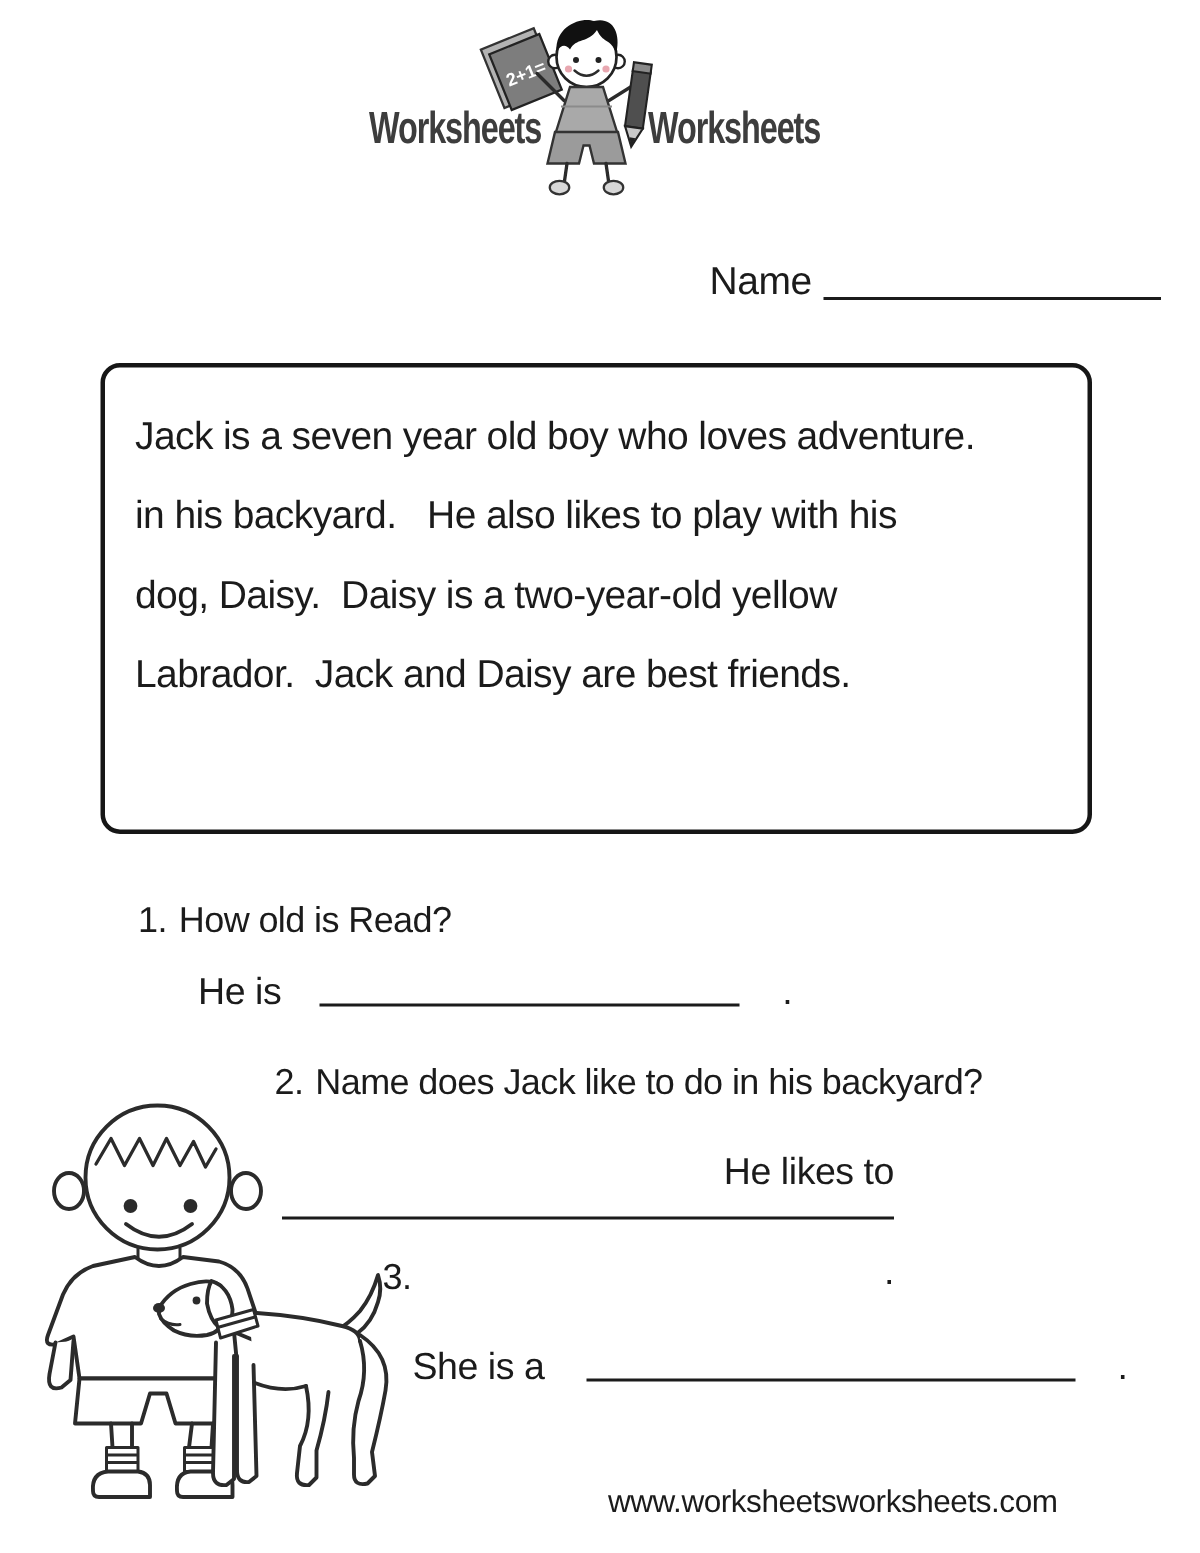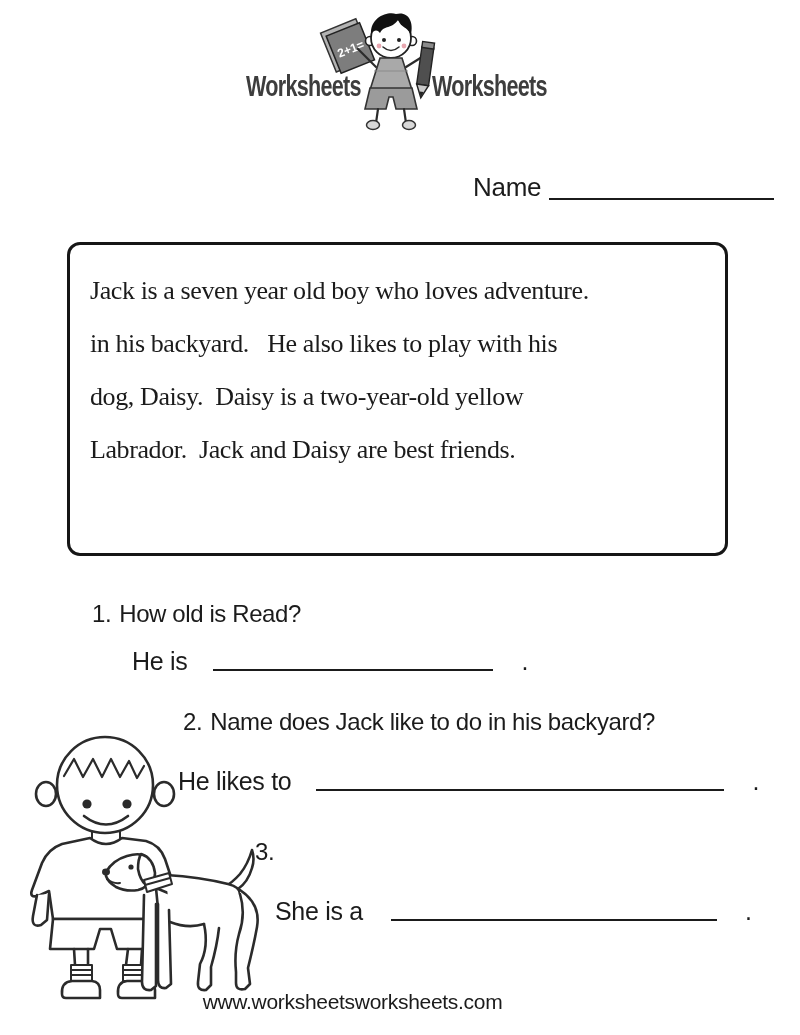--- a/index.html
+++ b/index.html
@@ -24,40 +24,39 @@
   .name-rule { width:225px; margin-left:8px; margin-bottom:3px; }
 
   
   .instruction { font-size:25px; letter-spacing:-0.7px; white-space:nowrap; }
 
   
   .story-box {
     left:67px; top:242px; width:661px; height:314px; box-sizing:border-box;
     border:3px solid #161616; border-radius:13px;
     padding:19px 18px 0 20px;
-    font-family:Liberation Serif, serif;
   }
   .story-line {
     font-size:26px; letter-spacing:-0.4px; line-height:53px;
     white-space:pre-wrap;
   }
 
   
   .q { display:flex; white-space:pre-wrap; font-size:24px; letter-spacing:-0.4px; }
   .qnum { margin-right:8px; }
   .qnum-wide { margin-right:15px; }
   .ans { display:flex; align-items:flex-end; font-size:25px; letter-spacing:-0.3px; line-height:30px;gap:15px; }
   .ans .rule { margin-bottom:5px; }
   .ans .dot { margin-left:13px; }
   .blank1 { width:280px; margin-left:11px; }
   .blank2 { width:408px; margin-left:10px; }
   .blank3 { width:326px; margin-left:13px; }
 
   
-  .footer { left:0; top:990px; width:705px; text-align:center; font-size:21px; letter-spacing:-0.3px; }
+  .footer { left:0; top:990px; width:705px; text-align:right; font-size:21px; letter-spacing:-0.3px; }
 
   svg { display:block; }
   .ink { stroke:#2b2b2b; fill:none; stroke-width:2.6; stroke-linecap:round; stroke-linejoin:round; }
   .inkfill { stroke:#2b2b2b; fill:#ffffff; stroke-width:2.6; stroke-linecap:round; stroke-linejoin:round; }
 </style>
 </head>
 <body>
 
 <div class="sheet">
 
@@ -129,21 +128,21 @@
   <div class="abs ans" style="left:132px; top:646px;">
     <span>He is</span>
     <span class="rule blank1"></span>
     <span class="dot">.</span>
   </div>
 
   <div class="abs q" style="left:183px; top:708px;">
     <span class="qnum">2.</span>
     <span>Name does Jack like to do in his backyard?</span>
   </div>
-  <div class="abs ans" style="left:178px; top:766px;">
+  <div class="abs ans" style="left:178px; top:766px;flex-direction:column;">
     <span>He likes to</span>
     <span class="rule blank2"></span>
     <span class="dot">.</span>
   </div>
 
   <div class="abs q" style="left:255px; top:838px;">
     <span class="qnum qnum-wide">3.</span>
   </div>
   <div class="abs ans" style="left:275px; top:896px;text-align:center;">
     <span>She is a</span>

